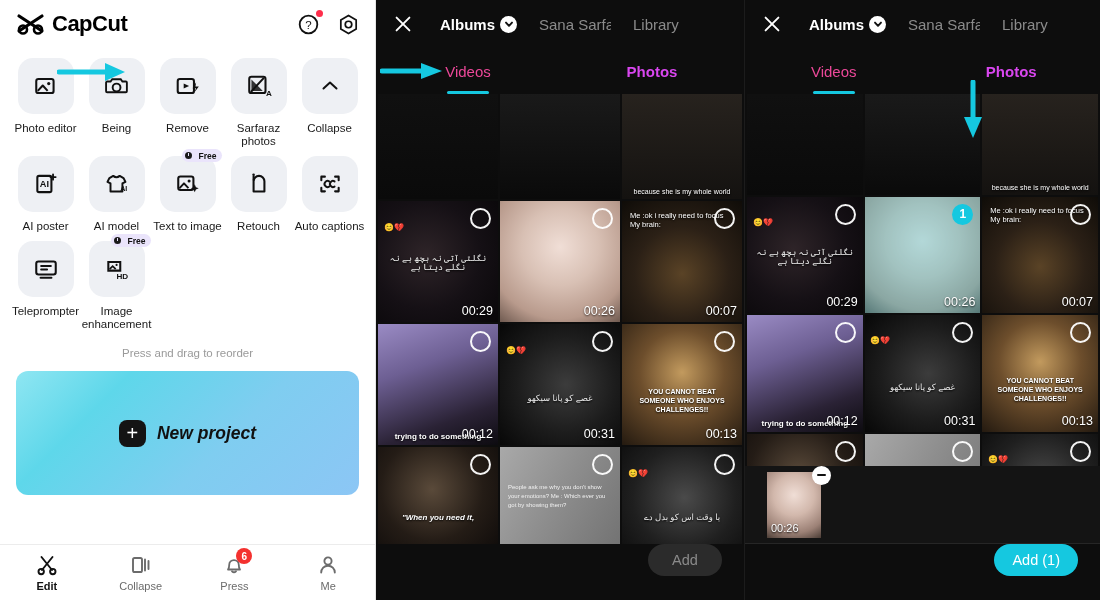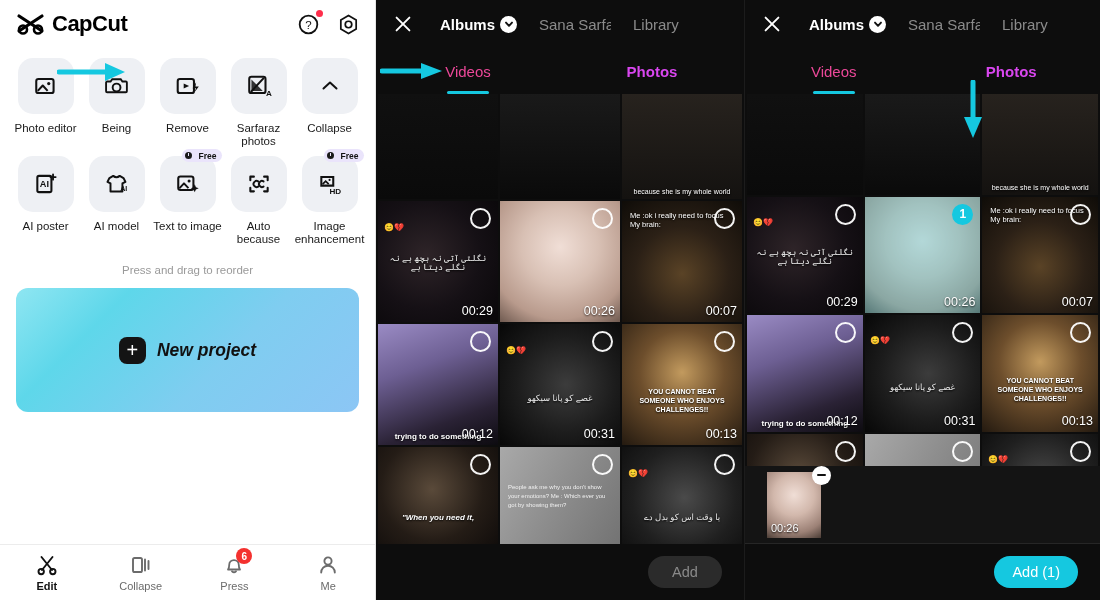--- a/index.html
+++ b/index.html
@@ -183,21 +183,21 @@
   .tray-thumb { width: 100%; height: 100%; overflow: hidden; position: relative; background:#222; }
   .tray-dur { position: absolute; left: 4px; bottom: 4px; color: #fff; font-size: 11px; text-shadow:0 1px 2px #000;}
   .tray-remove {
     position: absolute; top: -6px; right: -10px; width: 19px; height: 19px;
     border-radius: 50%; background: #fff; display: flex; align-items: center;
     justify-content: center; z-index: 6;
   }
   .tray-remove span { width: 9px; height: 2px; background: #111; border-radius: 1px; display:block;}
 
   .pk-footer {
-    height: 56px; flex-shrink: 0; display: flex; align-items: center;
+    height: 56px; flex-shrink: 0; display: flex; 
     justify-content: flex-end; padding-right: 22px; background: #0d0d0d;
     position: absolute; bottom: 0; left: 0; right: 0; z-index: 21;
   }
   .add-btn {
     height: 32px; min-width: 74px; border-radius: 16px; background: #2b2b2b;
     color: #8a8a8a; font-size: 14.5px; display: flex; align-items: center;
     justify-content: center; cursor: pointer; padding: 0 18px;
   }
   .add-btn.enabled { background: #15c8e0; color: #fff; font-weight: 500; }
 
@@ -323,32 +323,52 @@
           <svg width="26" height="26" viewBox="0 0 24 24">
             <rect x="3" y="5" width="14" height="12.5" rx="2" fill="none" stroke="#111" stroke-width="1.9"></rect>
             <circle cx="13" cy="9.3" r="1.4" fill="#111"></circle>
             <path d="M4.2 15.8 L8.3 11.4 L12.4 15.8" fill="none" stroke="#111" stroke-width="1.8" stroke-linejoin="round"></path>
             <path d="M18.2 12.3 l1.1 2.6 2.6 1.1 -2.6 1.1 -1.1 2.6 -1.1-2.6 -2.6-1.1 2.6-1.1 z" fill="#111"></path>
           </svg>
         </div>
         <div class="tool-label">Text to image</div>
       </div>
 
+      <div class="tool">
+        <div class="tool-ico">
+          <svg width="26" height="26" viewBox="0 0 24 24">
+            <path d="M7 9.5 v9.5 h10 v-9.5 a5 5 0 0 0 -10 0 z" fill="none" stroke="#111" stroke-width="1.9" stroke-linejoin="round"></path>
+            <path d="M7 5 v3.2" stroke="#111" stroke-width="1.9" stroke-linecap="round"></path>
+            <circle cx="7" cy="3.4" r="1.2" fill="#111"></circle>
+          </svg>
+        </div>
+        <div class="tool-label">Retouch</div>
+      </div>
 
       <div class="tool">
         <div class="tool-ico">
           <svg width="26" height="26" viewBox="0 0 24 24">
             <path d="M4 8.5 V5.2 h3.3 M20 8.5 V5.2 h-3.3 M4 15.5 V18.8 h3.3 M20 15.5 V18.8 h-3.3" fill="none" stroke="#111" stroke-width="1.9" stroke-linecap="round" stroke-linejoin="round"></path>
             <path d="M11.2 9.6 a2.8 2.8 0 1 0 0 4.8" fill="none" stroke="#111" stroke-width="1.8" stroke-linecap="round"></path>
             <path d="M16.2 9.6 a2.8 2.8 0 1 0 0 4.8" fill="none" stroke="#111" stroke-width="1.8" stroke-linecap="round"></path>
           </svg>
         </div>
-        <div class="tool-label">Auto because</div>
-      </div>
-
+        <div class="tool-label">Auto captions</div>
+      </div>
+
+      <div class="tool">
+        <div class="tool-ico">
+          <svg width="26" height="26" viewBox="0 0 24 24">
+            <rect x="3" y="5" width="18" height="12" rx="2" fill="none" stroke="#111" stroke-width="1.9"></rect>
+            <path d="M7.5 9.2 h9 M7.5 12.5 h5.5" stroke="#111" stroke-width="1.8" stroke-linecap="round"></path>
+            <path d="M7 20 h10" stroke="#111" stroke-width="1.9" stroke-linecap="round"></path>
+          </svg>
+        </div>
+        <div class="tool-label">Teleprompter</div>
+      </div>
 
 
       <div class="tool">
         <div class="tool-ico">
           <span class="free-badge">
             <span class="free-dot"></span>
             <span>Free</span>
           </span>
           <svg width="26" height="26" viewBox="0 0 24 24">
             <path d="M4 5.5 h11 v8 h-11 z" fill="none" stroke="#111" stroke-width="1.9"></path>

